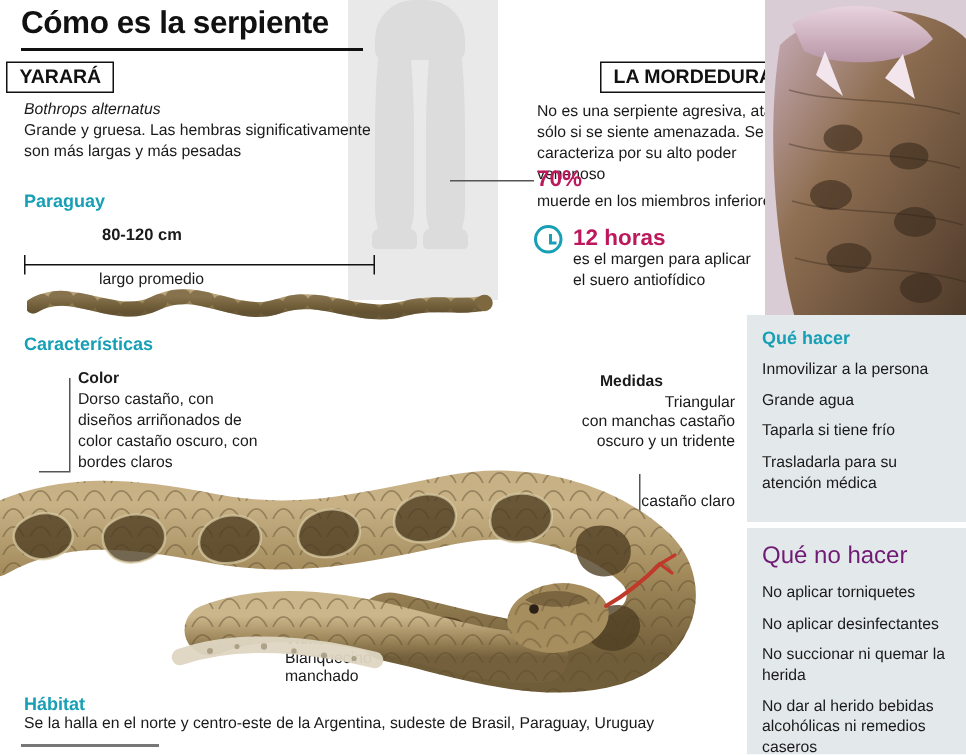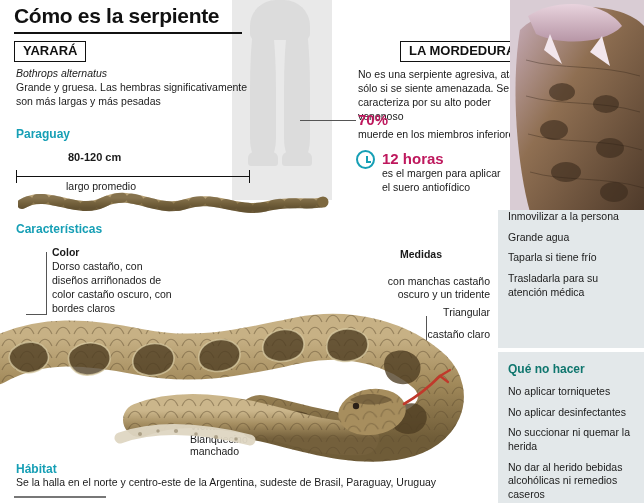--- a/index.html
+++ b/index.html
@@ -54,23 +54,23 @@
 
   
   .txt { font-size: 10.5px; line-height: 1.32; color: #1a1a1a; }
   .txt-it { font-style: italic; }
   .teal-head {
     color: #169fb5;
     font-weight: bold;
     font-size: 12px;
   }
   .maroon-head {
-    color: #0f766e;
-    font-weight: bold;
-    font-size: 12px;
+    color: #701a75;
+    font-weight: normal;
+    font-size: 16px;
   }
   .bold { font-weight: bold; }
 
   
   .legs-bg {
     left: 232px;
     top: 0px;
     width: 100px;
     height: 200px;
     background: #e9e9e9;
@@ -193,21 +193,21 @@
     <div class="abs leg" style="left:18px; top:6px; width:26px; height:150px;"></div>
     <div class="abs leg" style="left:52px; top:6px; width:26px; height:150px;"></div>
     <div class="abs" style="left:18px; top:0px; width:60px; height:40px; background:#dcdcdc; border-radius:26px 26px 6px 6px;"></div>
     <div class="abs" style="left:16px; top:152px; width:30px; height:14px; background:#dcdcdc; border-radius:6px 6px 3px 3px;"></div>
     <div class="abs" style="left:50px; top:152px; width:30px; height:14px; background:#dcdcdc; border-radius:6px 6px 3px 3px;"></div>
   </div>
 
   <div class="abs title">Cómo es la serpiente</div>
   <div class="abs title-rule"></div>
 
-  <div class="abs" style="left:14px; top:41px;border-radius:10px;">
+  <div class="abs" style="left:4px; top:41px;border-radius:10px;">
     <span class="boxlabel">YARARÁ</span>
   </div>
   <div class="abs txt txt-it" style="left:16px; top:67px; width:230px;">Bothrops alternatus</div>
   <div class="abs txt" style="left:16px; top:81px; width:238px;">Grande y gruesa. Las hembras significativamente son más largas y más pesadas</div>
 
   <div class="abs teal-head" style="left:16px; top:127px;">Paraguay</div>
 
   <div class="abs meas-line"></div>
   <div class="abs meas-tick" style="left:16px;"></div>
   <div class="abs meas-tick" style="left:249px;"></div>
@@ -281,21 +281,21 @@
   </div>
 
   <div class="abs teal-head" style="left:16px; top:222px;">Características</div>
 
   <div class="abs txt bold" style="left:52px; top:246px;">Color</div>
   <div class="abs txt" style="left:52px; top:260px; width:126px;">Dorso castaño, con diseños arriñonados de color castaño oscuro, con bordes claros</div>
   <div class="abs lead-v" style="left:46px; top:252px; height:62px;"></div>
   <div class="abs lead" style="left:26px; top:314px; width:21px;"></div>
 
   <div class="abs txt bold" style="left:400px; top:248px;">Medidas</div>
-  <div class="abs txt" style="left:368px; top:262px; width:122px; text-align:right;margin-top:44px;">Triangular</div>
+  <div class="abs txt" style="left:368px; top:262px; width:122px; text-align:right;">Triangular</div>
   <div class="abs txt" style="left:360px; top:275px; width:130px; text-align:right;">con manchas castaño</div>
   <div class="abs txt" style="left:360px; top:288px; width:130px; text-align:right;">oscuro y un tridente</div>
   <div class="abs txt" style="left:360px; top:301px; width:130px; text-align:right;margin-top:27px;">castaño claro</div>
   <div class="abs lead-v" style="left:426px; top:316px; height:62px;"></div>
   <div class="abs lead" style="left:406px; top:378px; width:22px;"></div>
 
   <div class="abs txt bold" style="left:190px; top:420px;">Vientre</div>
   <div class="abs txt" style="left:190px; top:433px;">Blanquecino</div>
   <div class="abs txt" style="left:190px; top:445px;">manchado</div>
   <div class="abs lead-v" style="left:184px; top:402px; height:24px;"></div>
@@ -366,20 +366,21 @@
           <circle cx="236" cy="139" r="1.7"></circle>
       </g>
     </svg>
   </div>
 
   <div class="abs teal-head" style="left:16px; top:462px;">Hábitat</div>
   <div class="abs txt" style="left:16px; top:476px; width:470px;">Se la halla en el norte y centro-este de la Argentina, sudeste de Brasil, Paraguay, Uruguay</div>
   <div class="abs bottom-rule"></div>
 
   <div class="abs panel-gray panel-top">
+    <div class="teal-head" style="margin:8px 0 8px 10px;">Qué hacer</div>
     <ul class="panel-list" style="margin-left:10px; margin-right:8px;">
       <li>Inmovilizar a la persona</li>
       <li>Grande agua</li>
       <li>Taparla si tiene frío</li>
       <li>Trasladarla para su atención médica</li>
     </ul>
   </div>
 
   <div class="abs panel-gray panel-bottom">
     <div class="maroon-head" style="margin:10px 0 9px 10px;">Qué no hacer</div>

